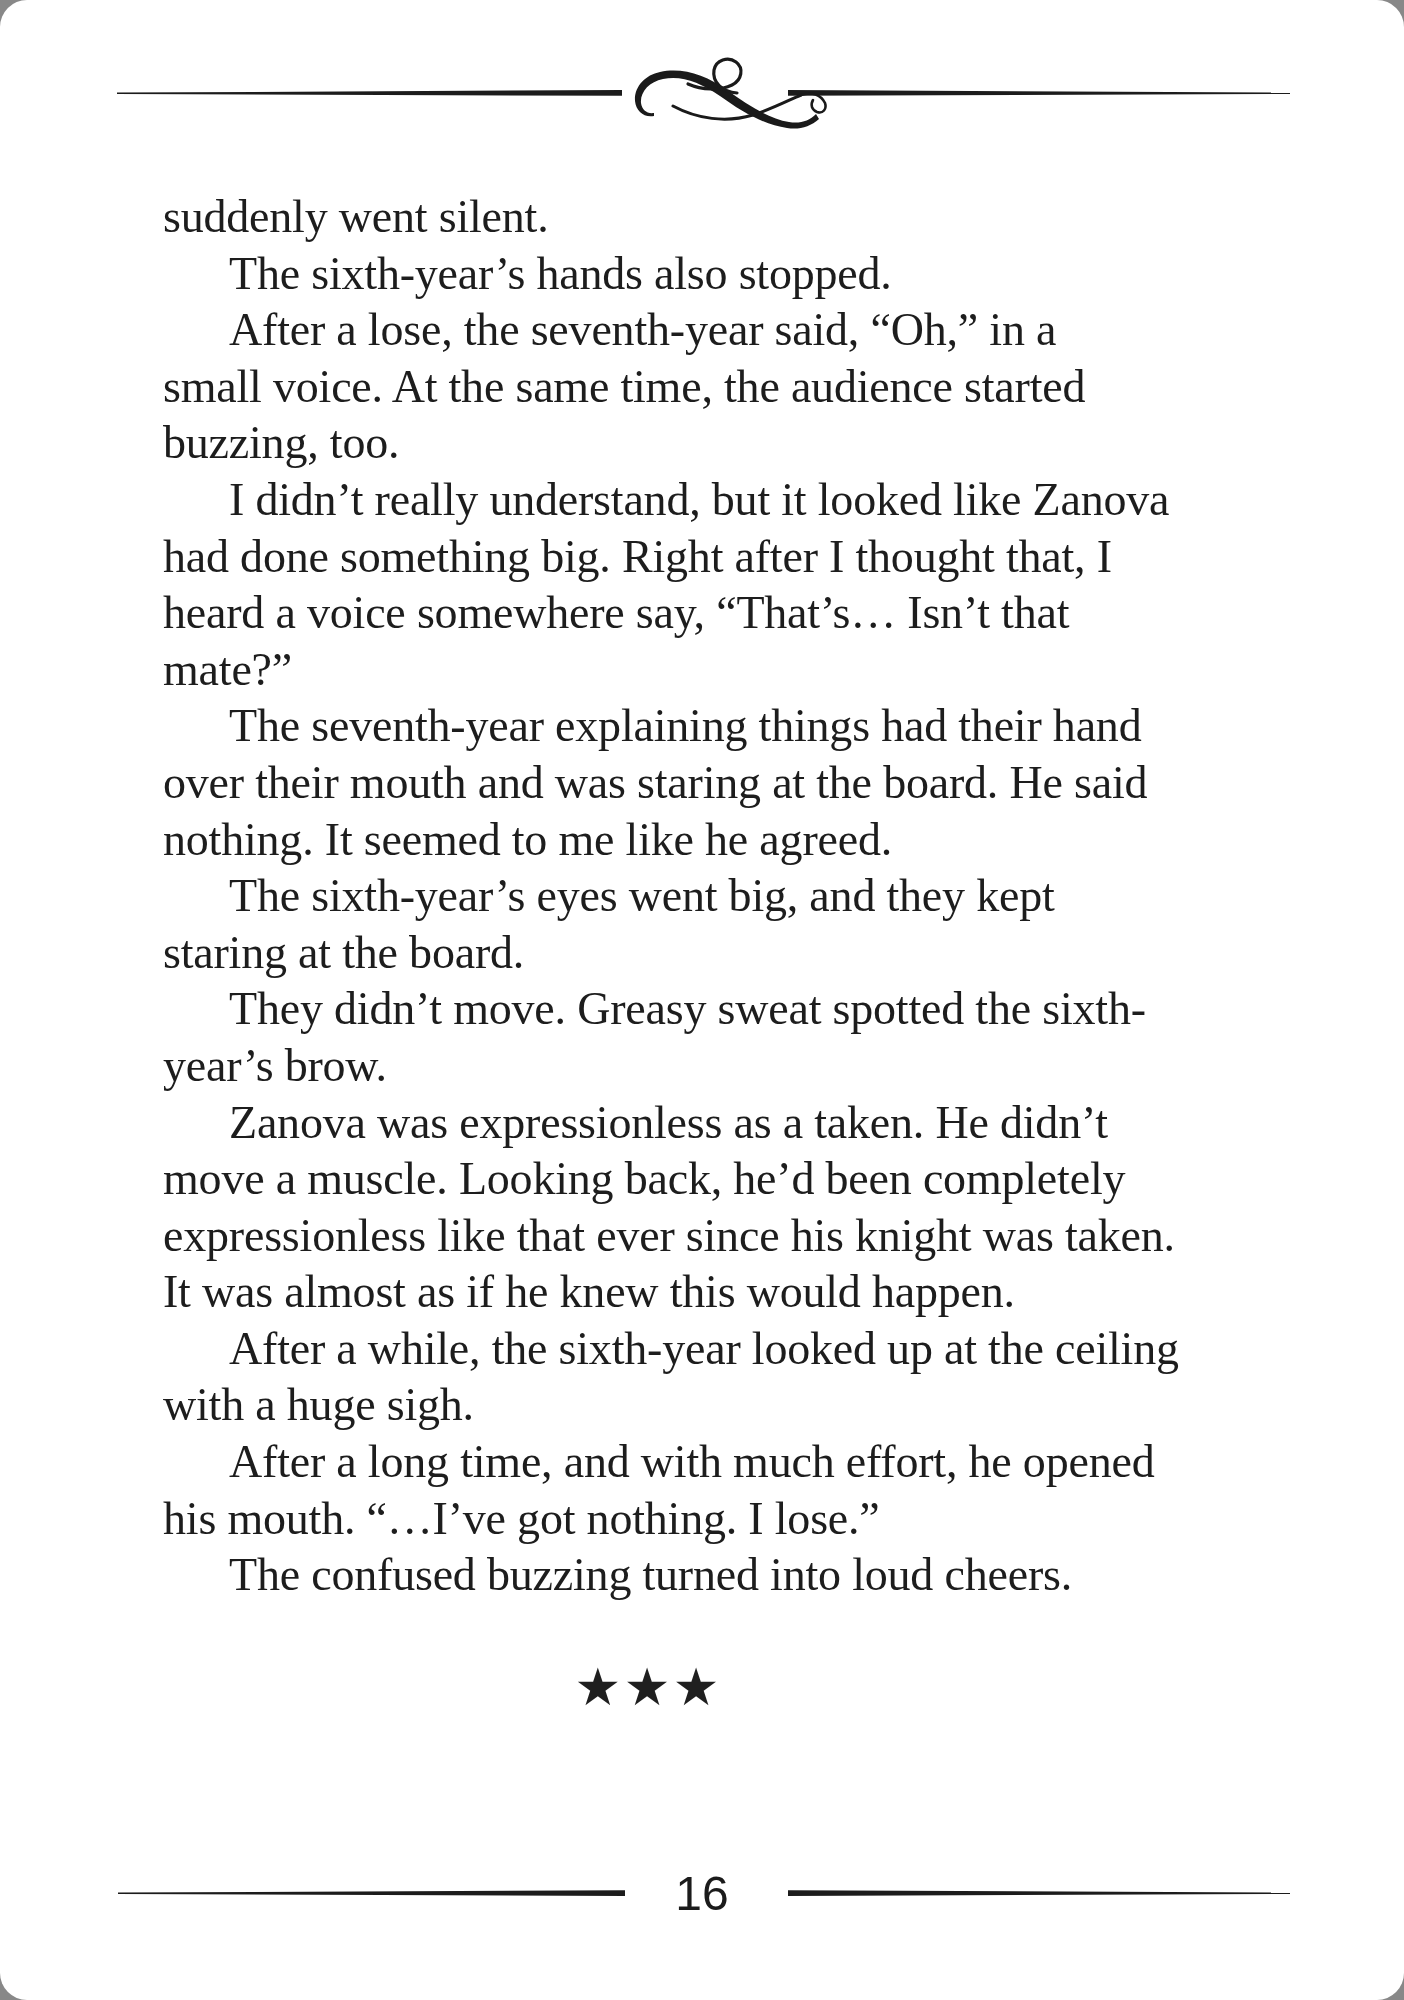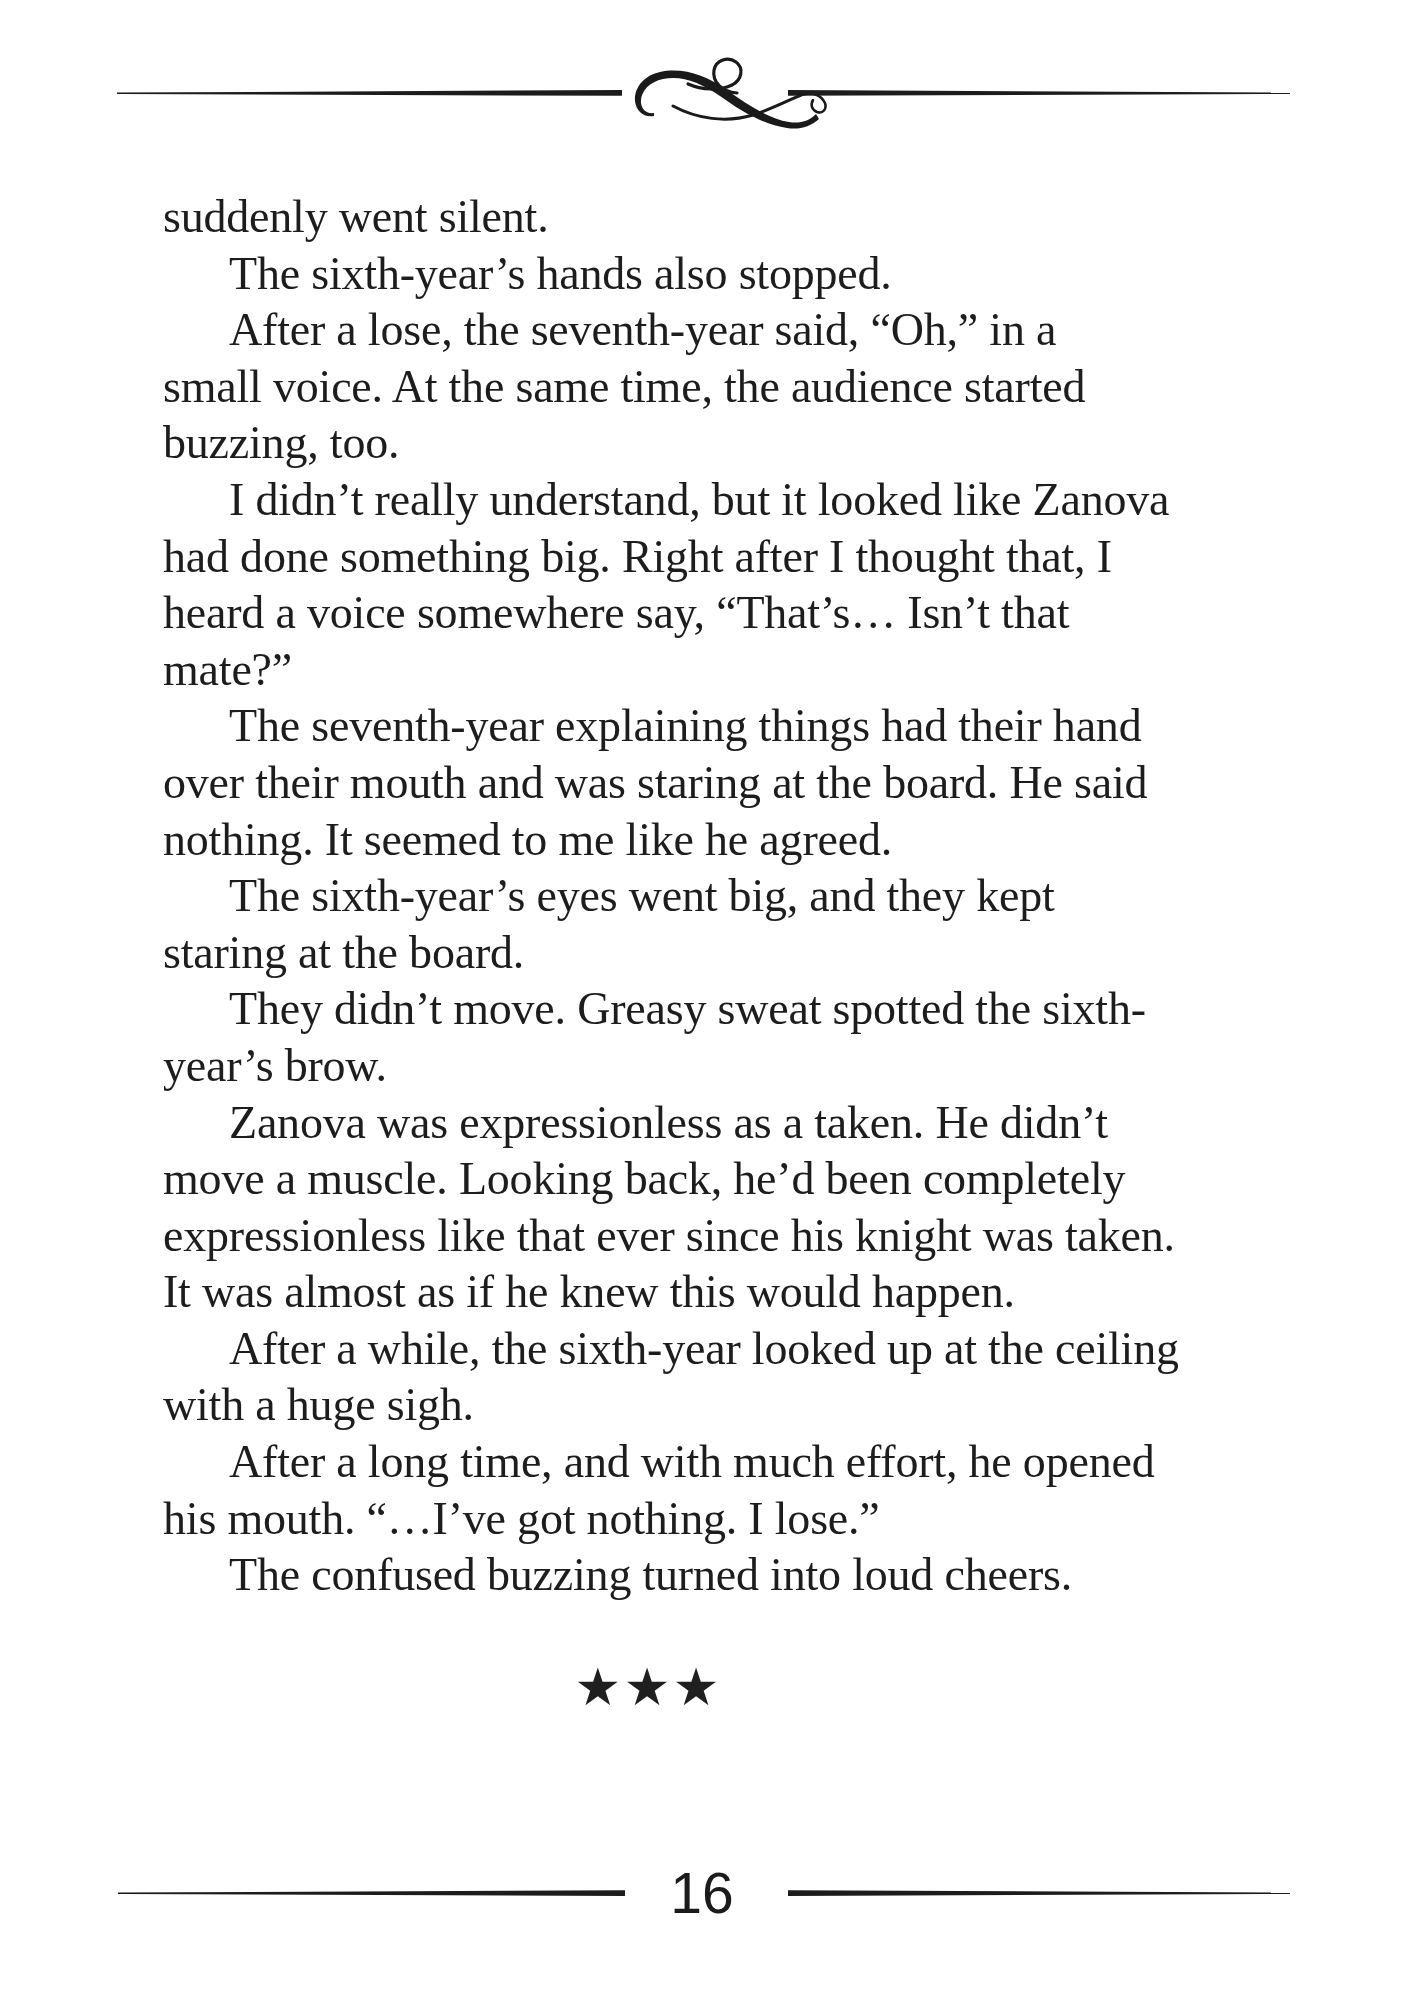--- a/index.html
+++ b/index.html
@@ -3,20 +3,21 @@
 <meta charset="utf-8">
 <style>
   html,body{margin:0;padding:0;background:#888;}
   .page{
     position:relative;
     width:1404px;height:2000px;
     background:#ffffff;
     overflow:hidden;
     font-family:"Liberation Serif","DejaVu Serif",serif;
     color:#1d1d1d;
+    border-radius:27px;
   }
   svg.decor{position:absolute;left:0;top:0;width:1404px;height:2000px;display:block;}
   .decor .rule{fill:#1c1c1c;}
   .decor .swash{fill:#1a1a1a;}
   .decor .swirl{fill:none;stroke:#1a1a1a;stroke-linecap:round;}
   .text-block{
     position:absolute;left:163px;top:189px;width:1040px;
     font-size:46px;line-height:56.6px;
     letter-spacing:-0.2px;
     white-space:nowrap;
@@ -29,21 +30,21 @@
     transform:translateX(-36px);
     font-family:"DejaVu Sans",sans-serif;
     font-size:52px;line-height:62px;
     word-spacing:-14px;
     color:#1f1f1f;
   }
   .page-number{
     position:absolute;left:0;top:1869px;width:1404px;
     text-align:center;
     font-family:"Liberation Sans","DejaVu Sans",sans-serif;
-    font-size:57px;line-height:49px;
+    font-size:48px;line-height:49px;
     color:#1b1b1b;
   }
 </style>
 </head>
 <body>
 
 <div class="page">
 
   <svg class="decor" viewBox="0 0 1404 2000" aria-hidden="true">
 

